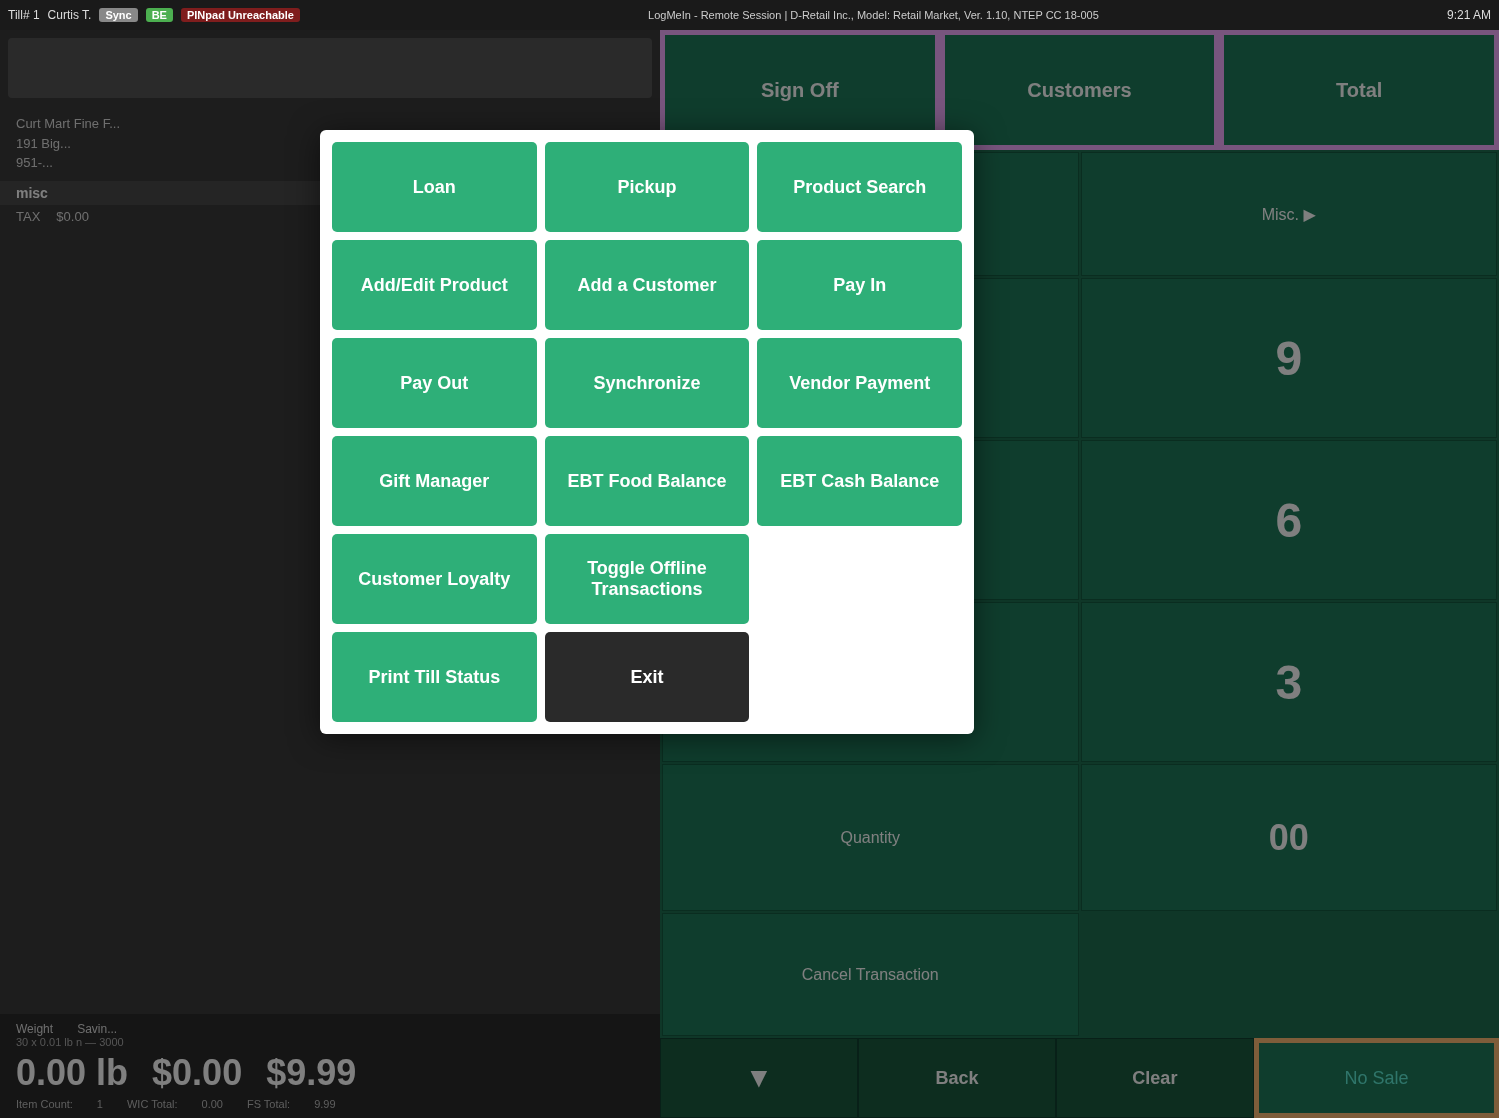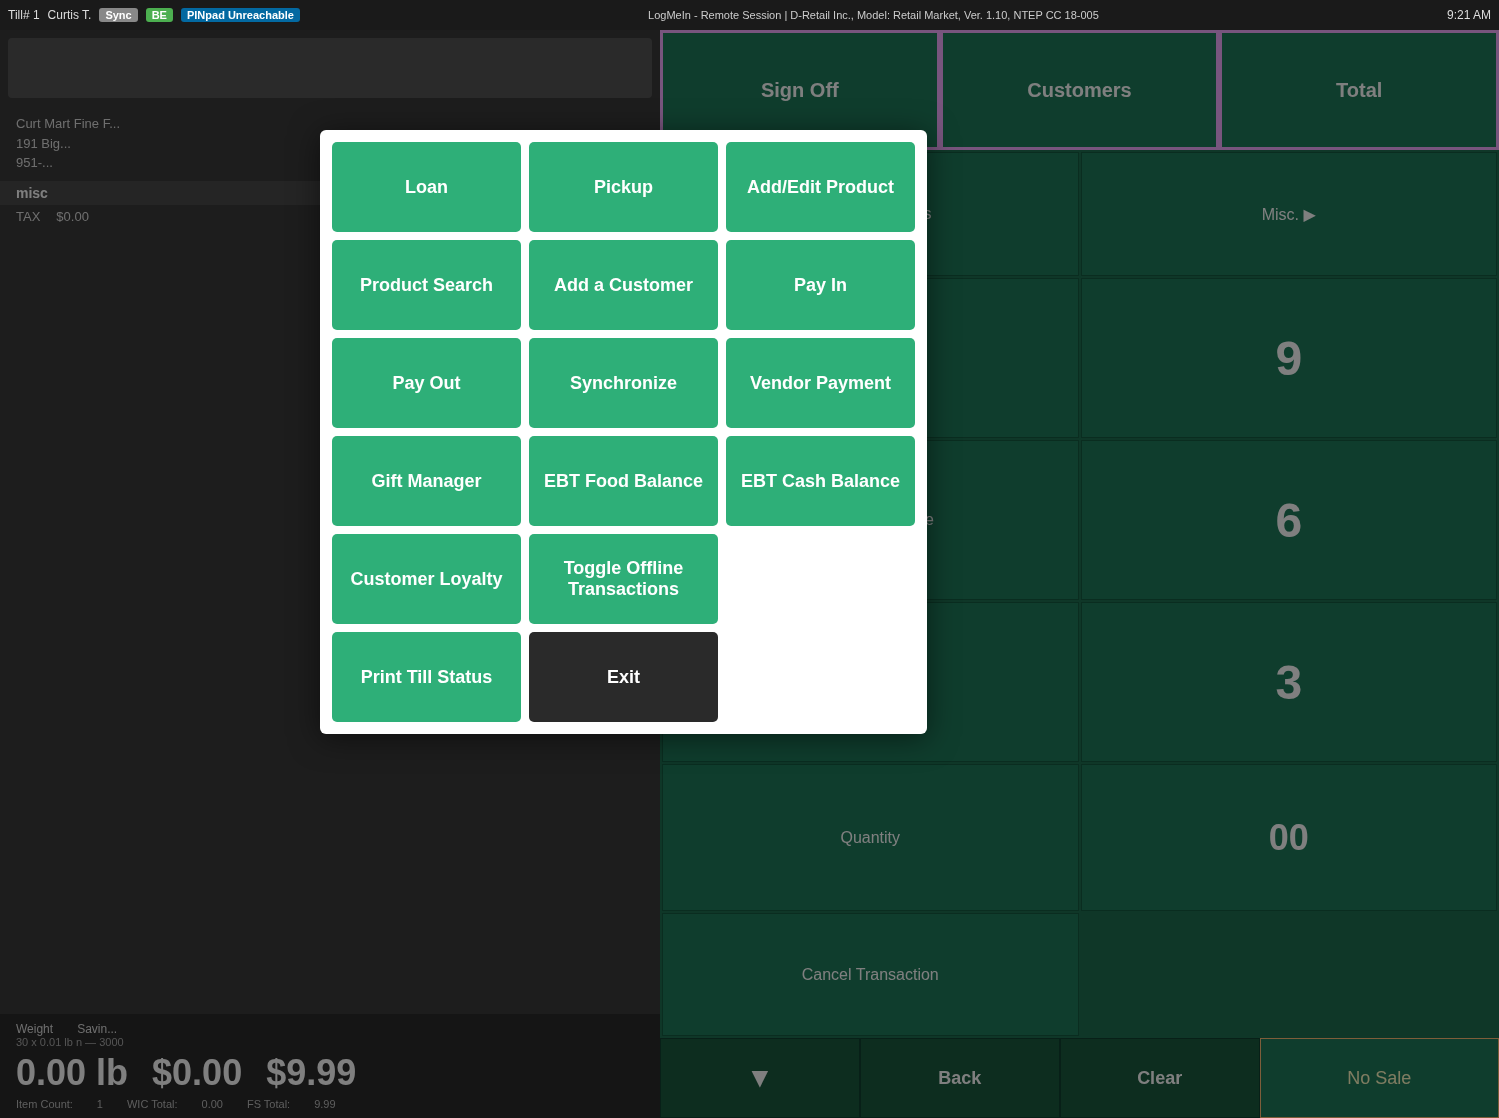--- a/index.html
+++ b/index.html
@@ -32,21 +32,21 @@
     }
     .top-bar-time { color: #ddd; font-size: 12px; }
     .badge {
       padding: 1px 6px;
       border-radius: 3px;
       font-size: 11px;
       font-weight: bold;
     }
     .badge-sync { background: #888; color: #fff; }
     .badge-be { background: #4caf50; color: #fff; }
-    .badge-pinpad { background: #0369a1; color: #fff; }
+    .badge-pinpad { background: #7f1d1d; color: #fff; }
 
     
     .main-layout {
       display: flex;
       width: 100%;
       height: calc(100% - 30px);
     }
 
     
     .left-panel {
@@ -137,21 +137,21 @@
       display: flex;
       height: 120px;
     }
 
     .right-btn {
       flex: 1;
       display: flex;
       align-items: center;
       justify-content: center;
       background: #1e7a5a;
-      border: 3px solid #f0abfc;
+      border: 5px solid #f0abfc;
       color: #fff;
       font-size: 20px;
       font-weight: bold;
       cursor: pointer;
       text-align: center;
     }
 
     .right-grid {
       flex: 1;
       display: grid;
@@ -191,22 +191,22 @@
       cursor: pointer;
     }
     .bottom-nav-btn.arrow { font-size: 28px; }
 
     .no-sale-btn {
       flex: 1.2;
       display: flex;
       align-items: center;
       justify-content: center;
       background: #1e7a5a;
-      border: 1px solid #fdba74;
-      color: #fef9c3;
+      border: 5px solid #fdba74;
+      color: #5eead4;
       font-size: 18px;
       cursor: pointer;
     }
 
     
     .modal-overlay {
       position: absolute;
       top: 30px;
       left: 0;
       right: 0;
@@ -216,21 +216,21 @@
       align-items: flex-start;
       justify-content: flex-start;
       padding: 100px 0 0 320px;
       z-index: 100;
     }
 
     .modal {
       background: #fff;
       border-radius: 6px;
       padding: 12px;
-      width: 607px;
+      width: 654px;
       box-shadow: 0 4px 30px rgba(0,0,0,0.5);
     }
 
     .modal-grid {
       display: grid;
       grid-template-columns: repeat(3, 1fr);
       gap: 8px;
     }
 
     .modal-btn {
@@ -351,23 +351,23 @@
     </div>
   </div>
 </div>
 
 <div class="modal-overlay">
   <div class="modal">
     <div class="modal-grid">
 
       <button class="modal-btn">Loan</button>
       <button class="modal-btn">Pickup</button>
+      <button class="modal-btn">Product Search</button>
+
       <button class="modal-btn">Add/Edit Product</button>
-
-      <button class="modal-btn">Product Search</button>
       <button class="modal-btn">Add a Customer</button>
       <button class="modal-btn">Pay In</button>
 
       <button class="modal-btn">Pay Out</button>
       <button class="modal-btn">Synchronize</button>
       <button class="modal-btn">Vendor Payment</button>
 
       <button class="modal-btn">Gift Manager</button>
       <button class="modal-btn">EBT Food Balance</button>
 

